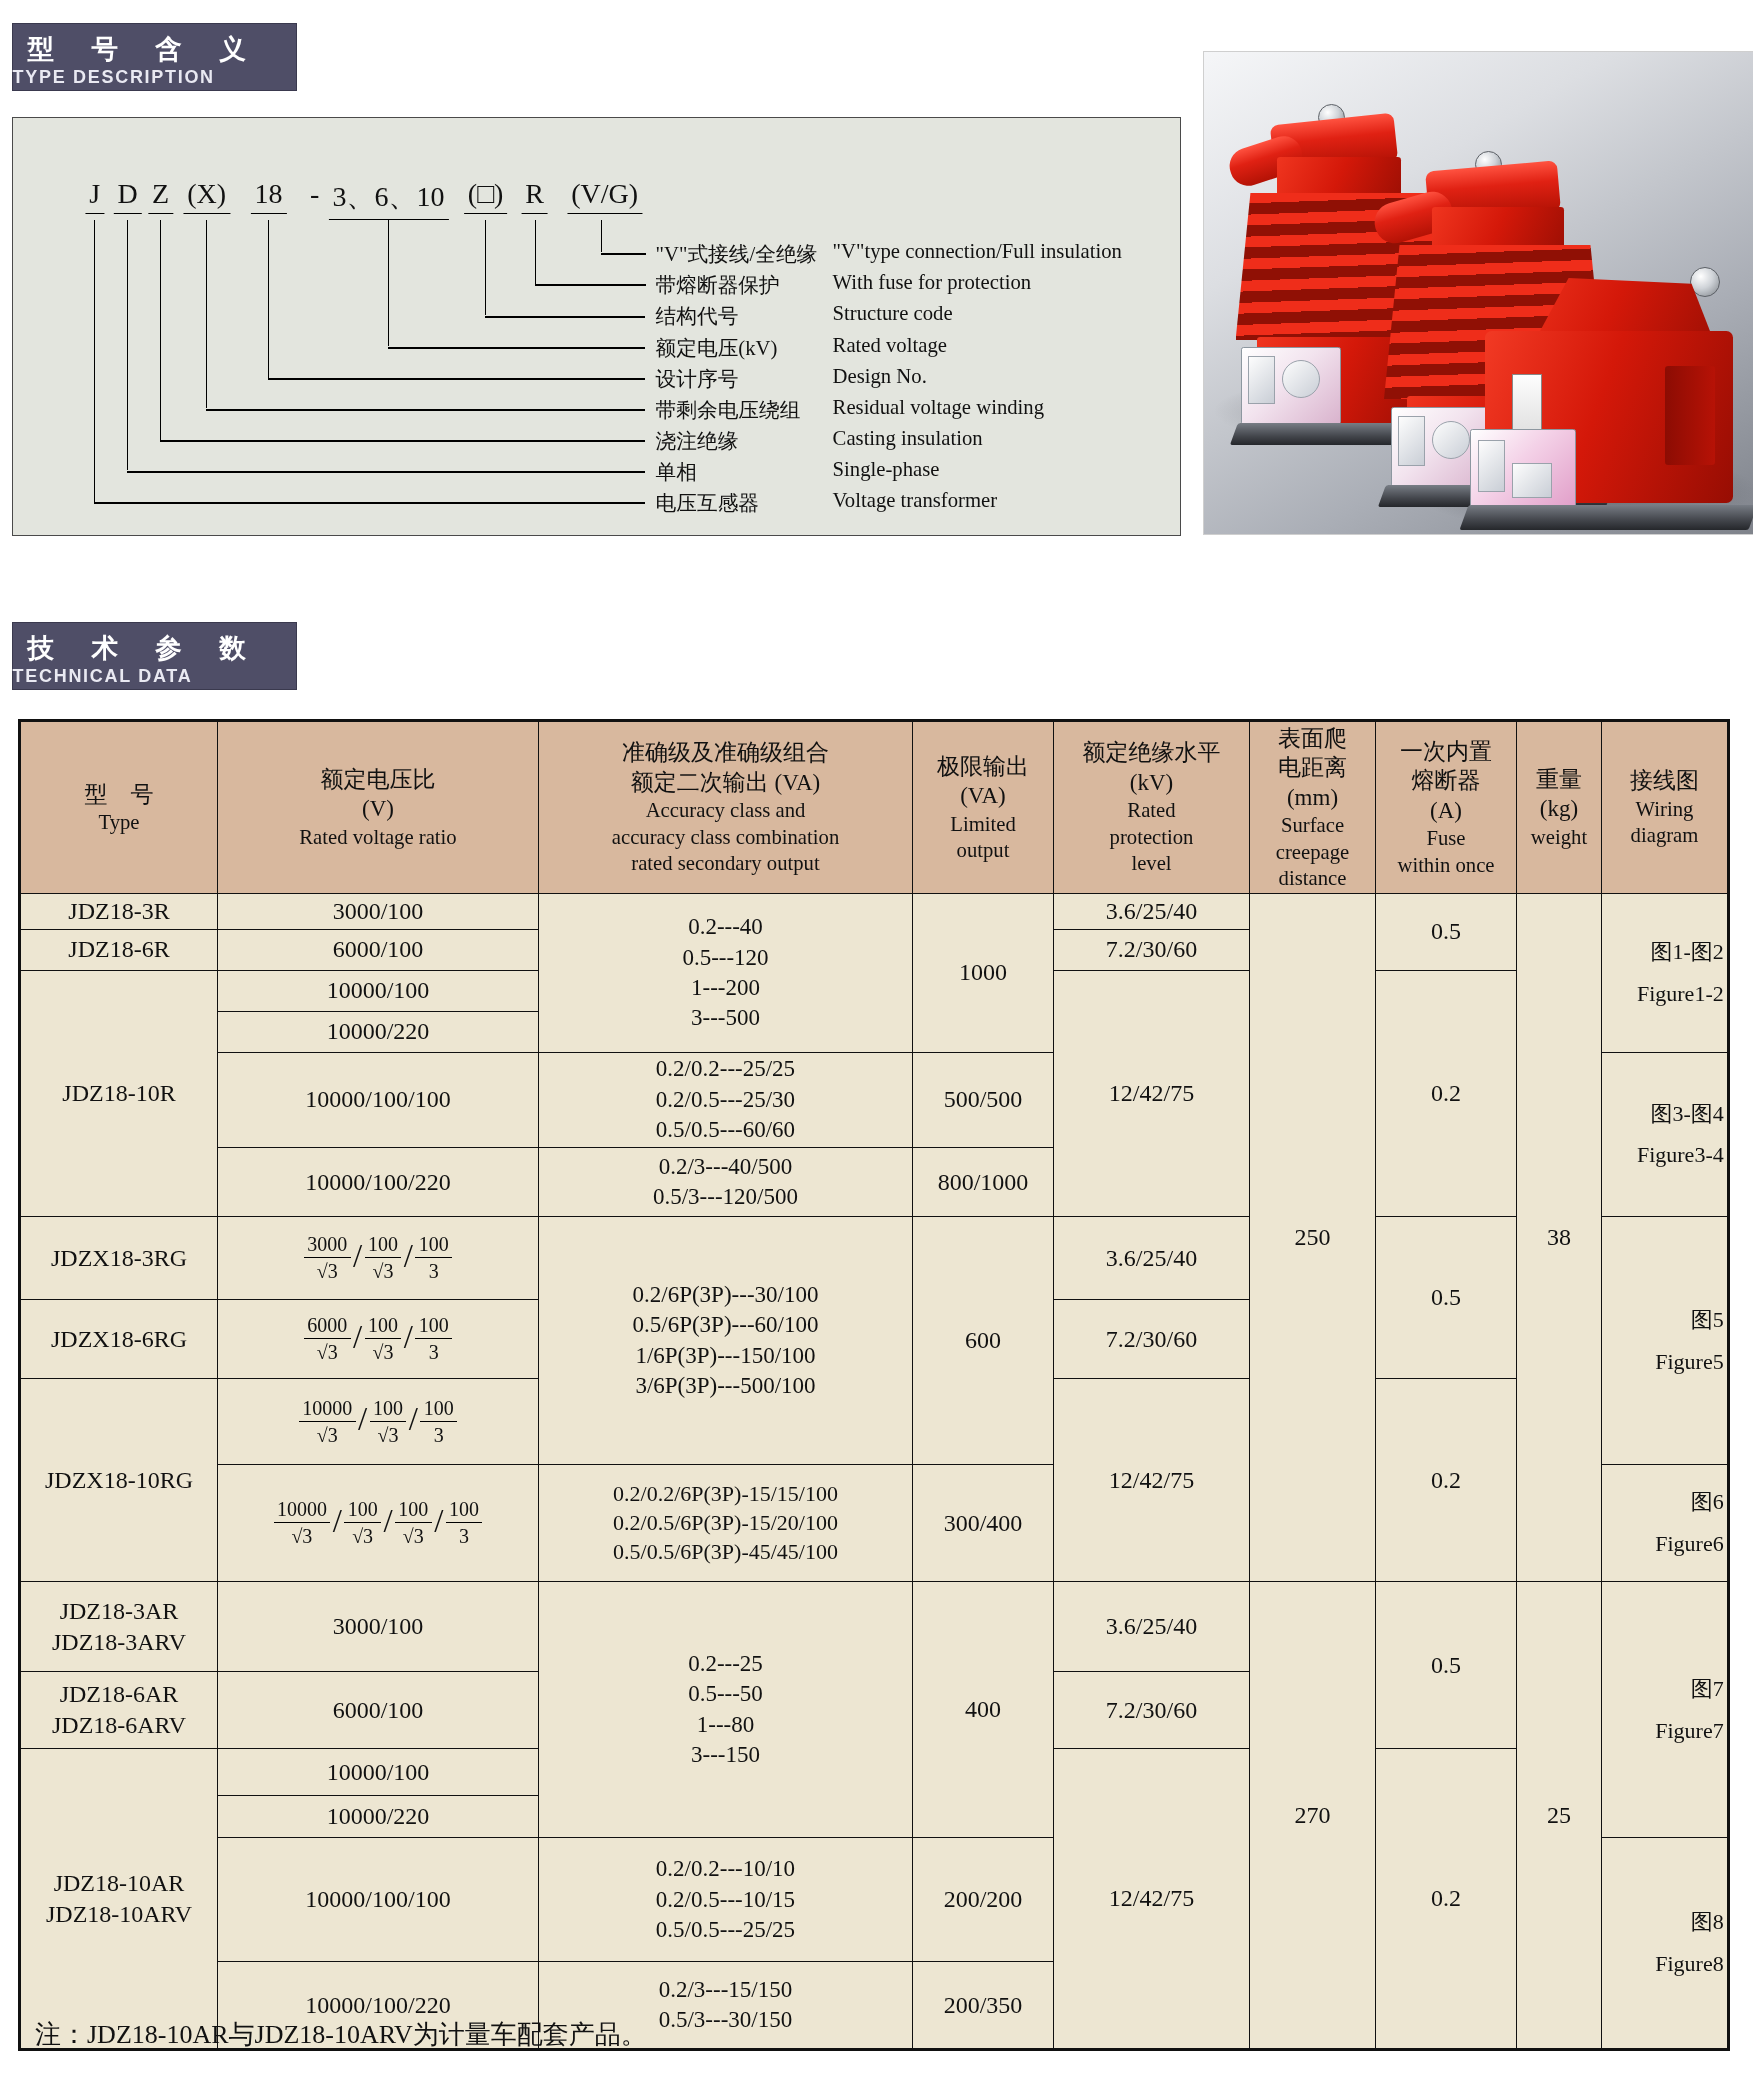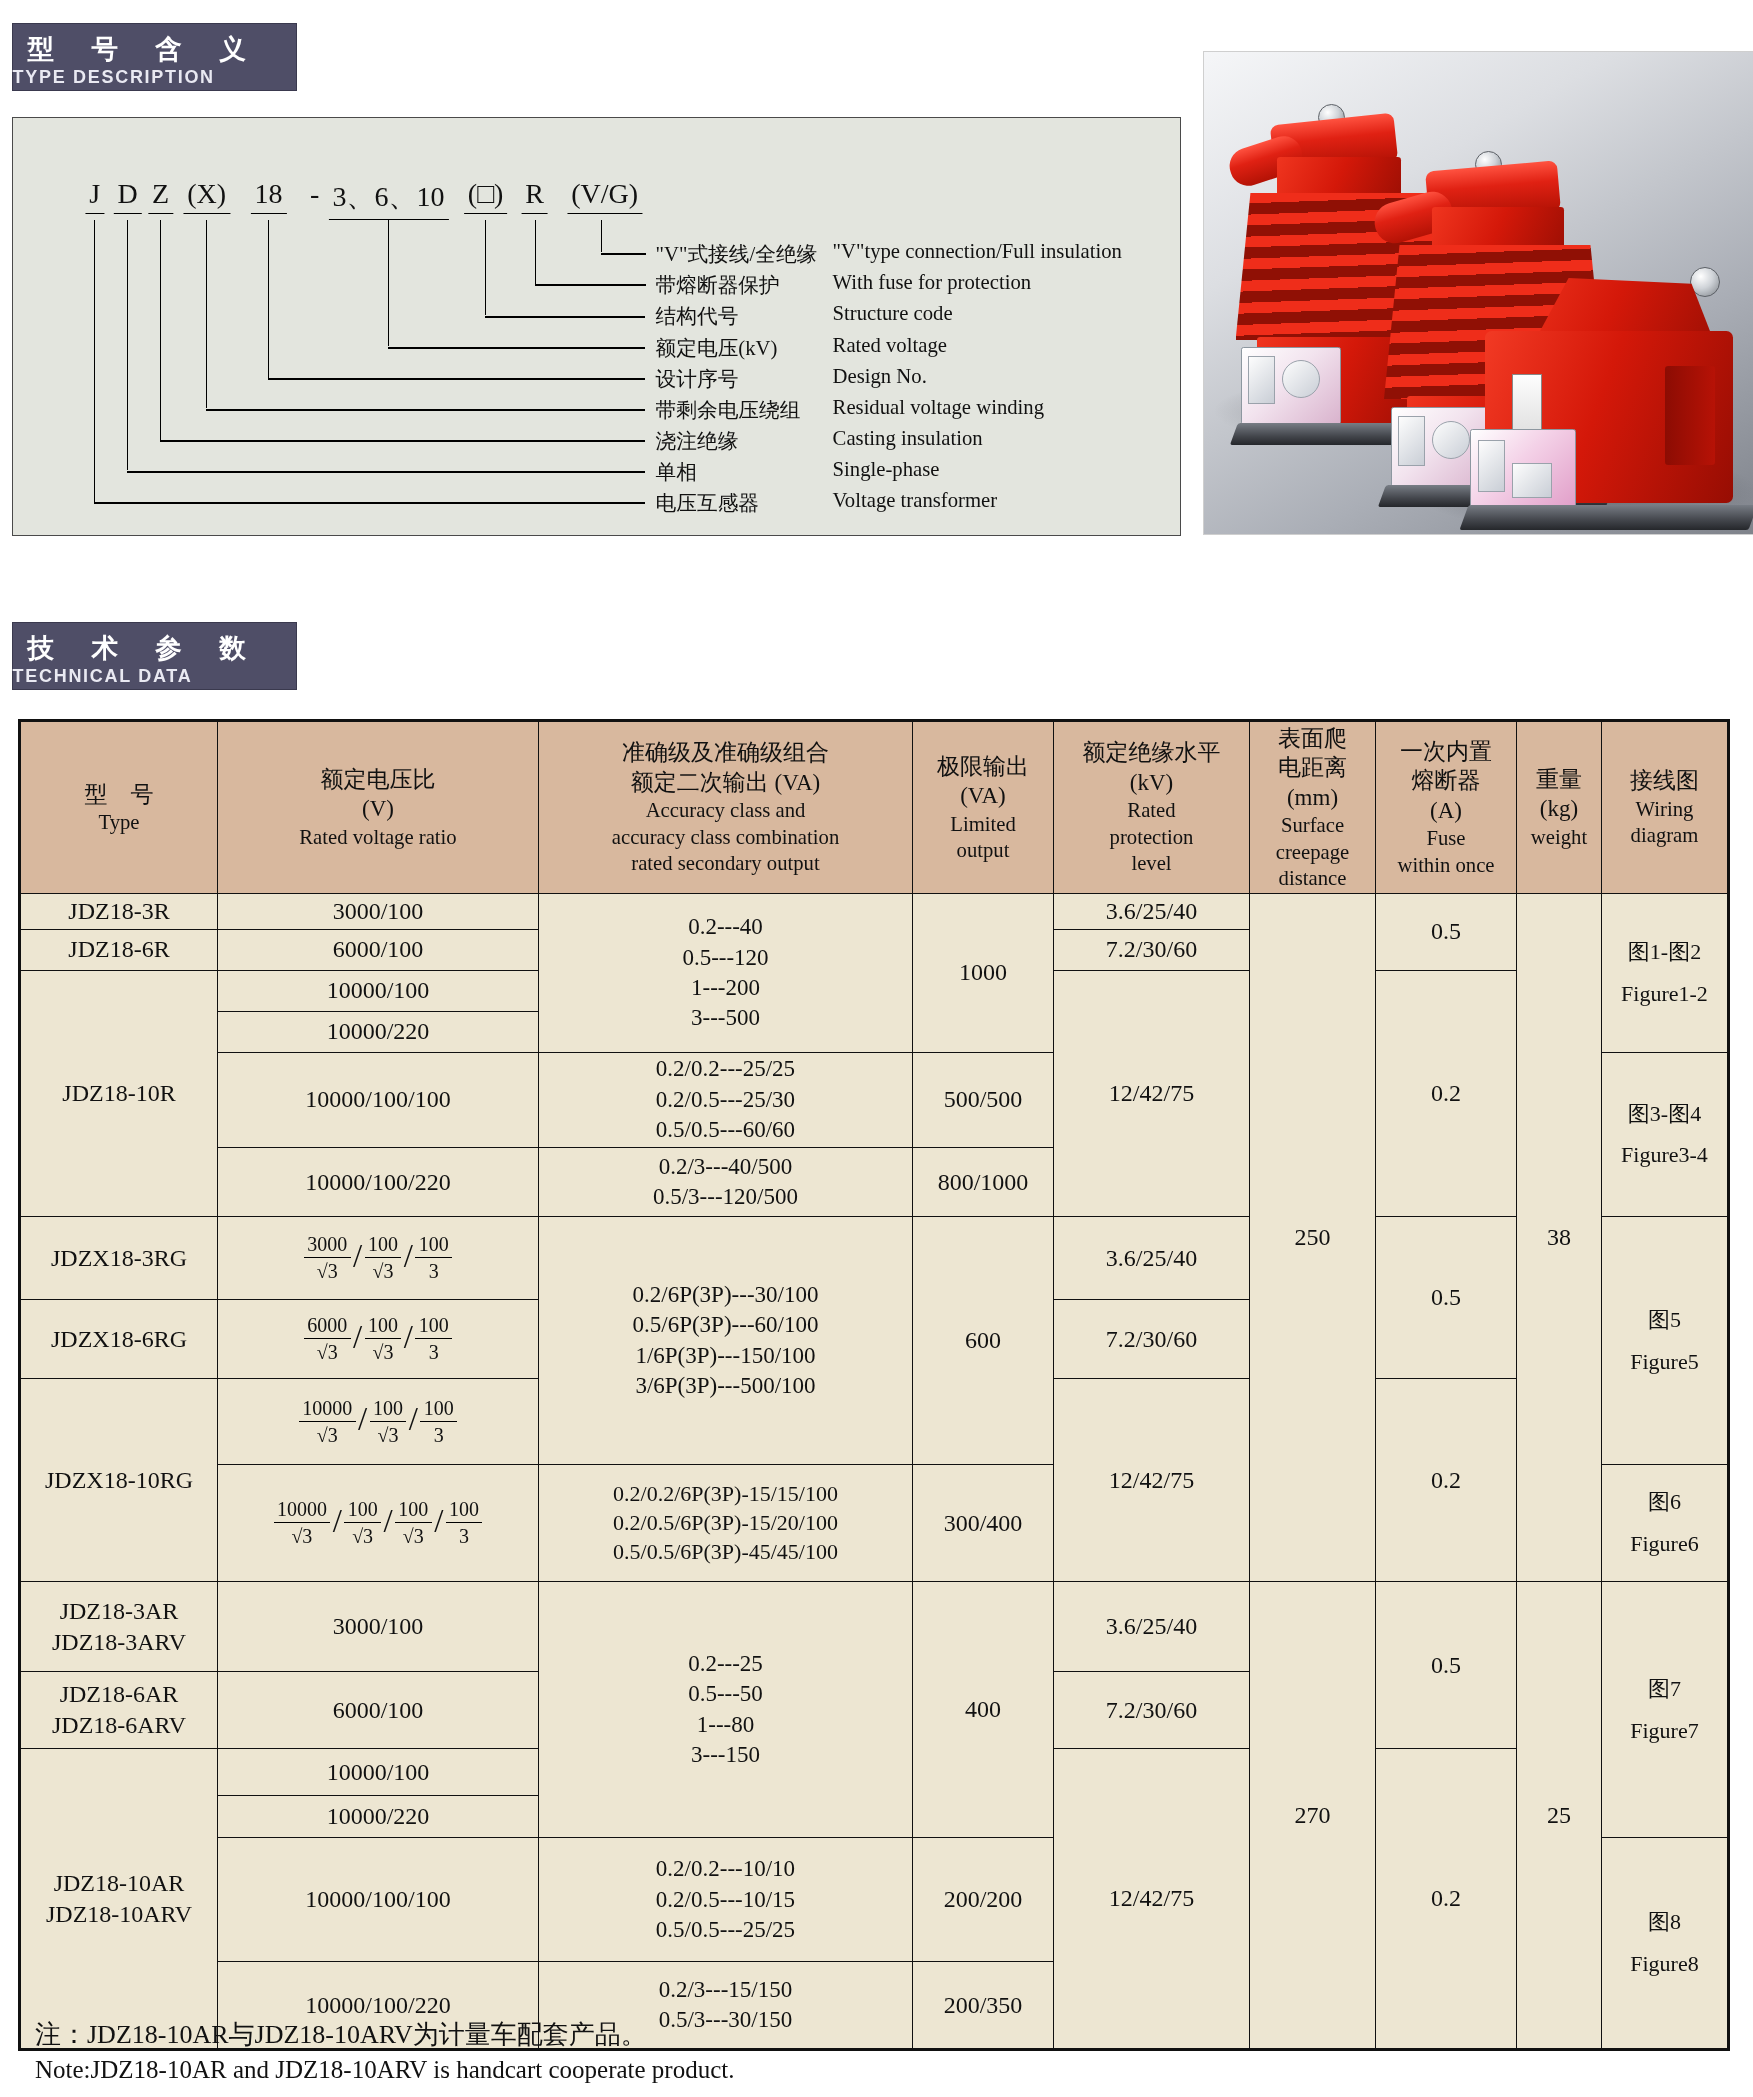--- a/index.html
+++ b/index.html
@@ -43,21 +43,21 @@
   
   .ttable{position:absolute;left:18px;top:719px;border-collapse:collapse;table-layout:fixed;
           width:1709px;border:3.3px solid #111;}
   .ttable th,.ttable td{border:1.7px solid #111;text-align:center;vertical-align:middle;
           padding:1.7px 3.3px;overflow:hidden;}
   .ttable th{background:#d8b89e;font-weight:normal;font-size:23px;line-height:1.28;}
   .ttable th .en{font-size:20.7px;}
   .ttable td{background:#ede6d2;font-size:24px;line-height:1.3;}
   .acc div{font-size:23px;line-height:1.32;}
   .accsm div{font-size:22px;line-height:1.3;}
-  .fig div{font-size:22px;line-height:1.9;}
+  .fig div{font-size:22px;line-height:1.9;text-align:right;}
   .hrow{height:128px;}
   .tr1{height:35px;}.tr2{height:41px;}.tr3{height:41px;}.tr4{height:41px;}
   .tr5{height:93px;}.tr6{height:69px;}.tr7{height:83px;}.tr8{height:79px;}
   .tr9{height:86px;}.tr10{height:117px;}.tr11{height:90px;}.tr12{height:77px;}
   .tr13{height:47px;}.tr14{height:42px;}.tr15{height:124px;}.tr16{height:88px;}
 
   
   .frac{display:inline-block;vertical-align:middle;text-align:center;margin:0 0.8px;}
   .fnum{display:block;font-size:20px;line-height:1.15;border-bottom:1.7px solid #000;padding:0 3.3px 0.8px 3.3px;}
   .fden{display:block;font-size:20px;line-height:1.2;padding-top:0.8px;}
@@ -434,16 +434,15 @@
         <td class="acc">
           <div>0.2/3---15/150</div>
           <div>0.5/3---30/150</div>
         </td>
         <td>200/350</td>
       </tr>
     </tbody>
   </table>
 
   <div class="note" style="top:2017px;">注：JDZ18-10AR与JDZ18-10ARV为计量车配套产品。</div>
-  <div class="note en" style="top:2056px;">Note:JDZ18-10AR and JDZ18-10ARV is handcart cooperate product.</div>
 
 </div>
 
 
 </body></html>

